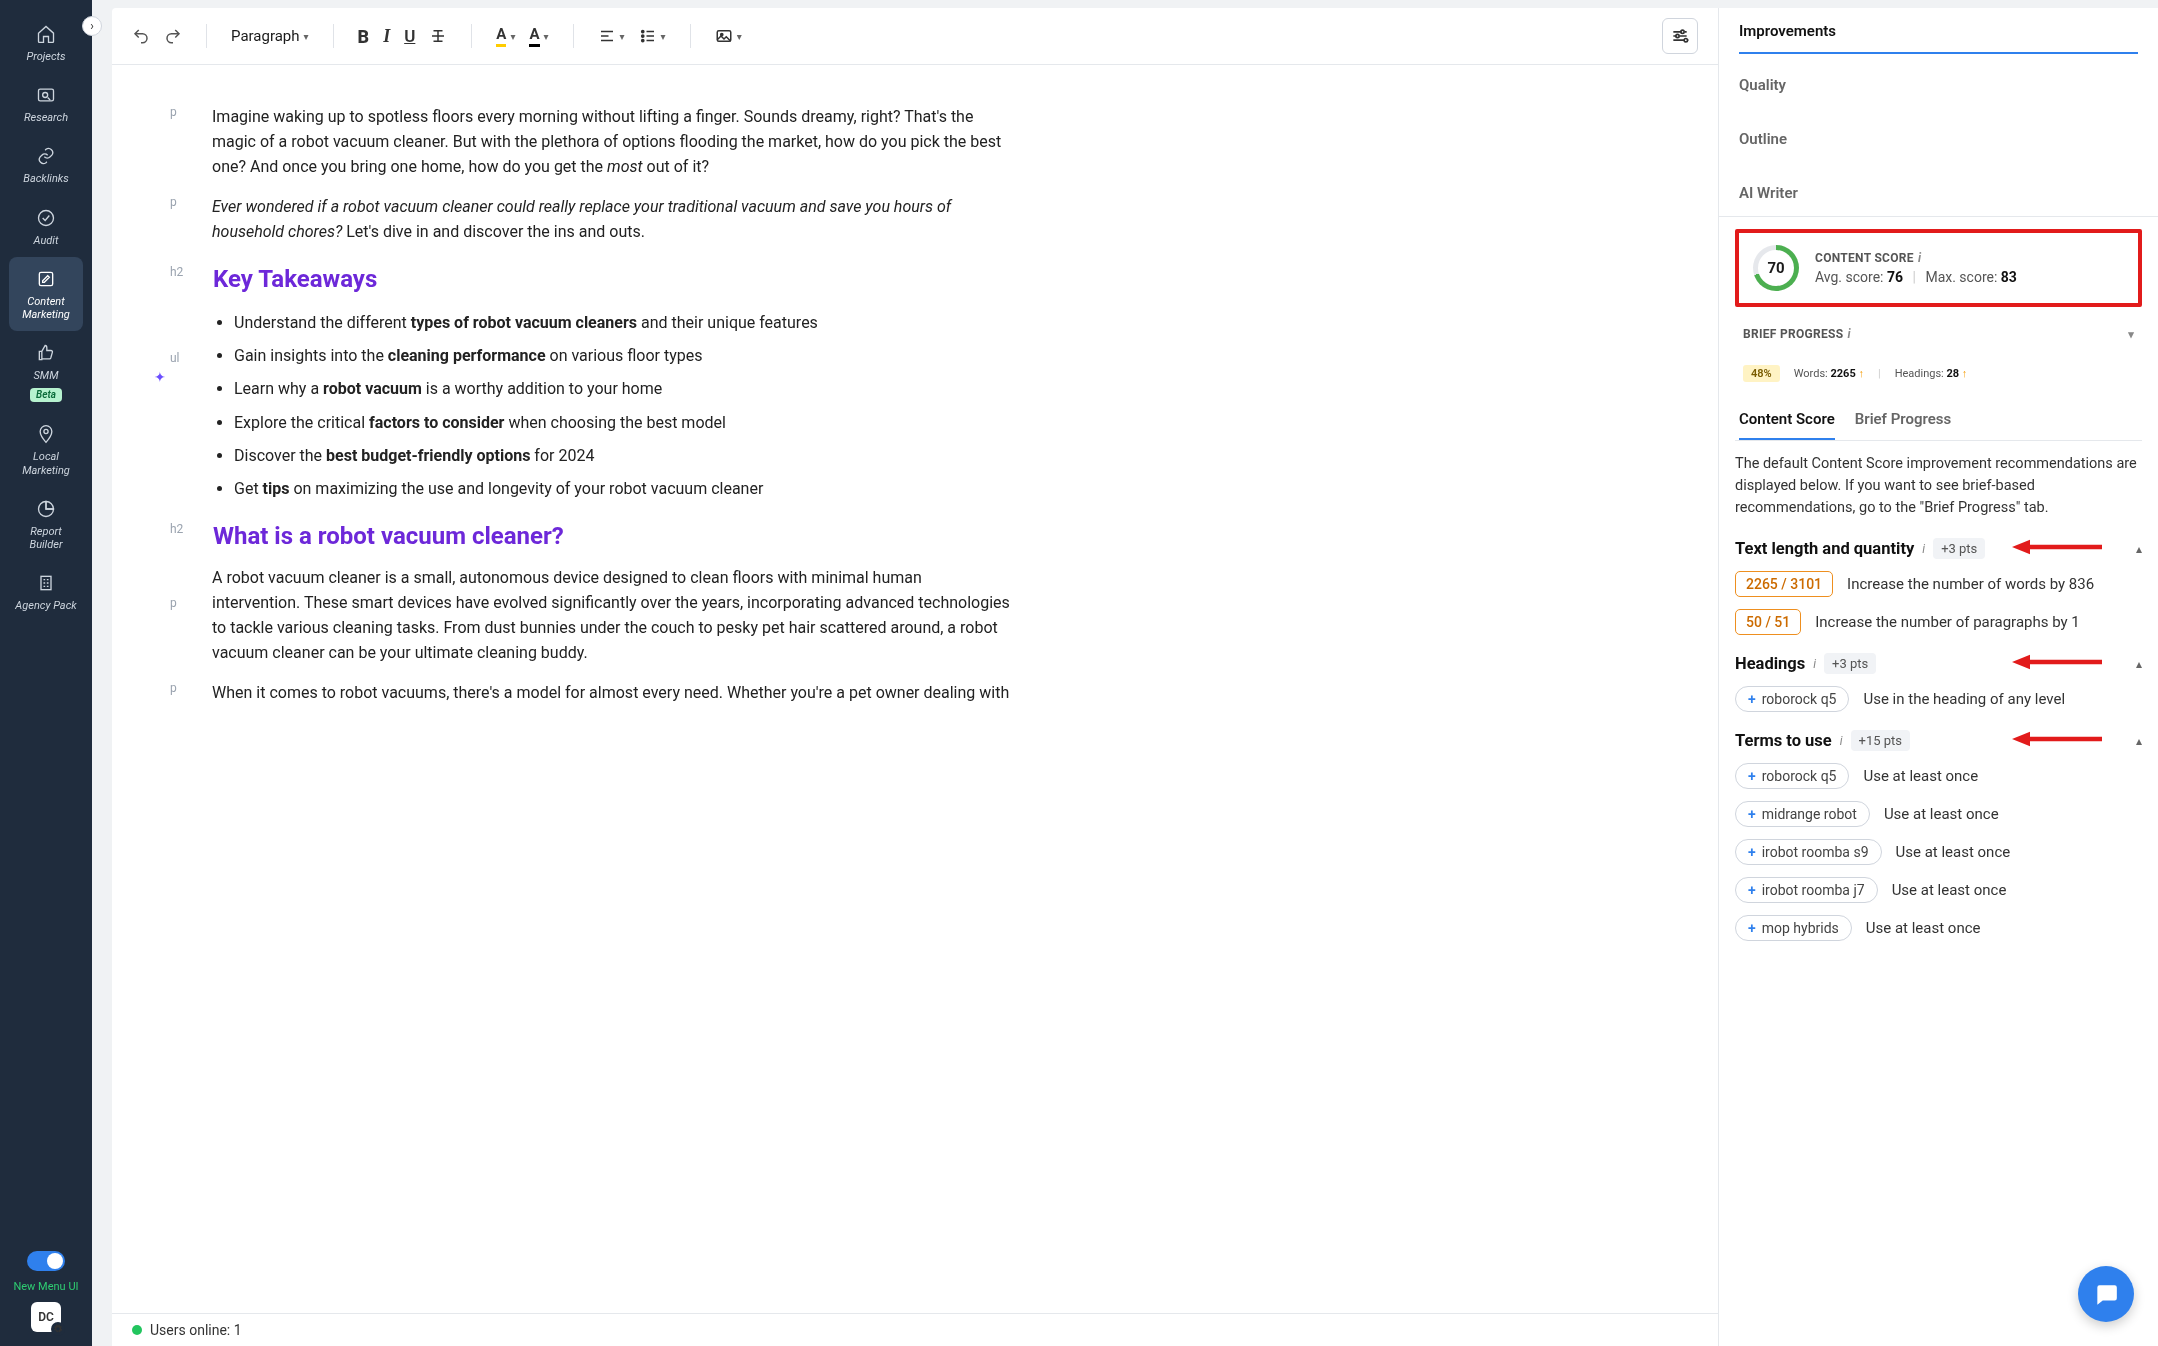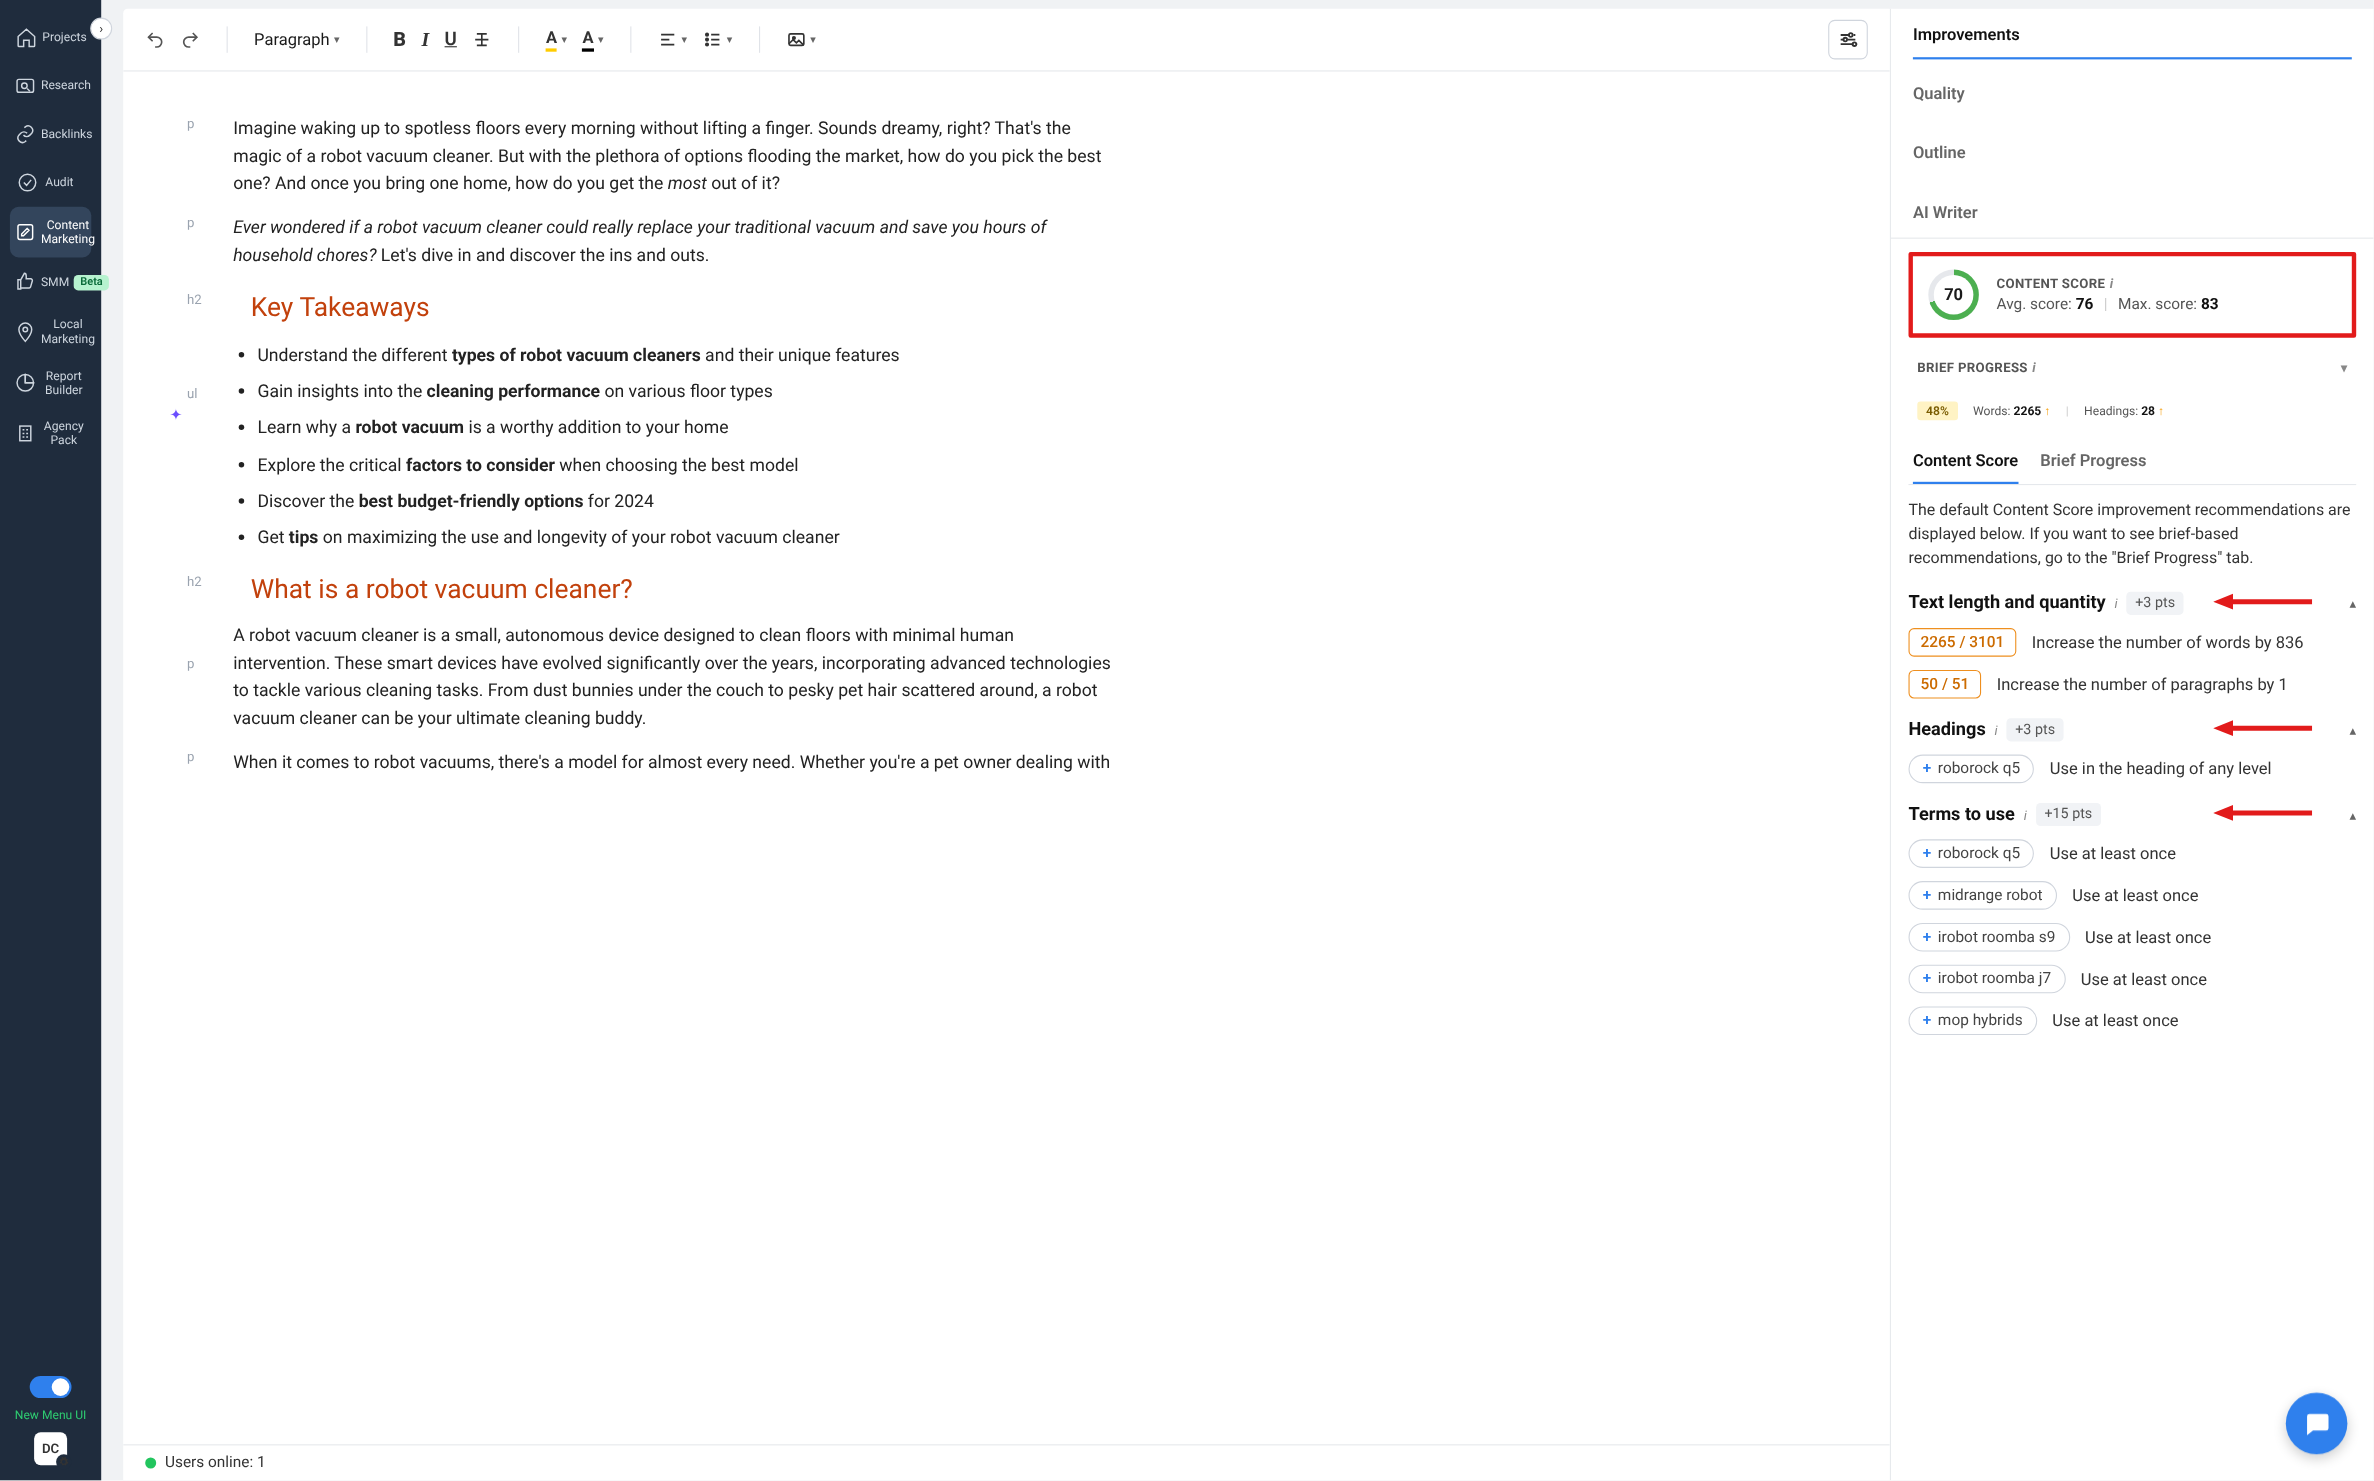--- a/index.html
+++ b/index.html
@@ -1,21 +1,21 @@
 <!DOCTYPE html>
 <html><head>
 <meta charset="utf-8">
 <style>
 * { margin: 0; padding: 0; box-sizing: border-box; }
 body { font-family: -apple-system, BlinkMacSystemFont, "Segoe UI", Roboto, sans-serif; background: #f5f6f7; color: #1a1a1a; overflow: hidden; }
 .app { display: flex; height: 100vh; }
 
 
 .sidebar { width: 92px; background: #1f2c3d; color: #cdd5de; display: flex; flex-direction: column; align-items: center; padding-top: 12px; position: relative; }
-.sidebar-item { display: flex; flex-direction: row; align-items: center; gap: 4px; padding: 10px 4px; width: 80%; border-radius: 8px; cursor: pointer; font-size: 12px; text-align: center; line-height: 1.2; }
+.sidebar-item { display: flex; flex-direction: column; align-items: center; gap: 4px; padding: 10px 4px; width: 80%; border-radius: 8px; cursor: pointer; font-size: 12px; text-align: center; line-height: 1.2; font-style: italic; }
 .sidebar-item.active { background: #33455c; color: #fff; }
 .sidebar-icon { width: 24px; height: 24px; display: flex; align-items: center; justify-content: center; }
 .sidebar-icon svg { width: 20px; height: 20px; stroke: currentColor; fill: none; stroke-width: 1.6; }
 .sidebar-label { font-size: 11px; }
 .beta-badge { background: #b6f2cf; color: #0b6b3a; font-size: 10px; font-weight: 600; padding: 1px 6px; border-radius: 4px; margin-top: 2px; }
 .sidebar-bottom { margin-top: auto; display: flex; flex-direction: column; align-items: center; gap: 9px; padding-bottom: 14px; width: 100%; }
 .toggle { width: 38px; height: 20px; background: #2f80ed; border-radius: 10px; position: relative; }
 .toggle::after { content: ""; position: absolute; width: 16px; height: 16px; background: #fff; border-radius: 50%; top: 2px; right: 2px; }
 .newmenu-label { color: #2ecc71; font-size: 11px; }
 .avatar { width: 30px; height: 30px; background: #fff; border-radius: 6px; display: flex; align-items: center; justify-content: center; font-size: 12px; font-weight: 600; color: #333; position: relative; }
@@ -37,21 +37,21 @@
 .caret { font-size: 10px; color: #666; }
 .color-swatch-a { border-bottom: 3px solid #ffcc00; padding-bottom: 1px; font-weight: 700; }
 .color-swatch-t { border-bottom: 3px solid #000; padding-bottom: 1px; font-weight: 700; }
 .settings-btn { margin-left: auto; width: 36px; height: 36px; border: 1px solid #d0d5dd; border-radius: 6px; display: flex; align-items: center; justify-content: center; cursor: pointer; }
 
 .editor-body { flex: 1; overflow-y: auto; padding: 40px 60px 30px 60px; position: relative; }
 .content { margin-left: 40px; max-width: 800px; }
 .content h1 { font-size: 34px; font-weight: 800; line-height: 1.25; margin-bottom: 22px; color: #0d1117; }
 .content p { font-size: 16px; line-height: 1.55; margin-bottom: 16px; color: #222; }
 .content p.italic { font-style: italic; }
-.content h2 { font-size: 24px; font-weight: 400; margin: 20px 16px 16px; color: #c2410c; }
+.content h2 { font-size: 24px; font-weight: 700; margin: 20px 1px 16px; color: #6d28d9; }
 .content h3 { font-size: 18px; font-weight: 700; margin: 14px 0 10px; color: #0d1117; }
 .content ul { list-style: disc; margin-left: 22px; margin-bottom: 18px; }
 .content ul li { font-size: 16px; line-height: 1.7; color: #222; margin-bottom: 6px; }
 .tag-label { position: absolute; left: -42px; color: #9aa3af; font-size: 12px; font-weight: 400; }
 .block { position: relative; }
 .sparkle { position: absolute; left: -58px; color: #6b4eff; font-size: 14px; }
 
 .status-bar { border-top: 1px solid #e5e8ec; padding: 8px 20px; font-size: 14px; color: #333; display: flex; align-items: center; gap: 8px; }
 .online-dot { width: 10px; height: 10px; background: #22c55e; border-radius: 50%; }
 

